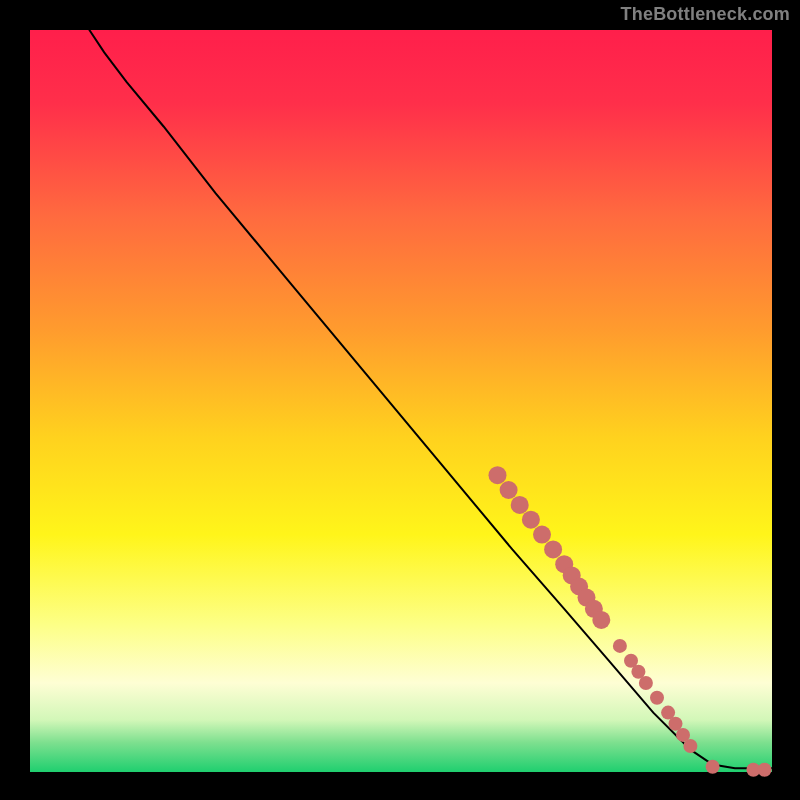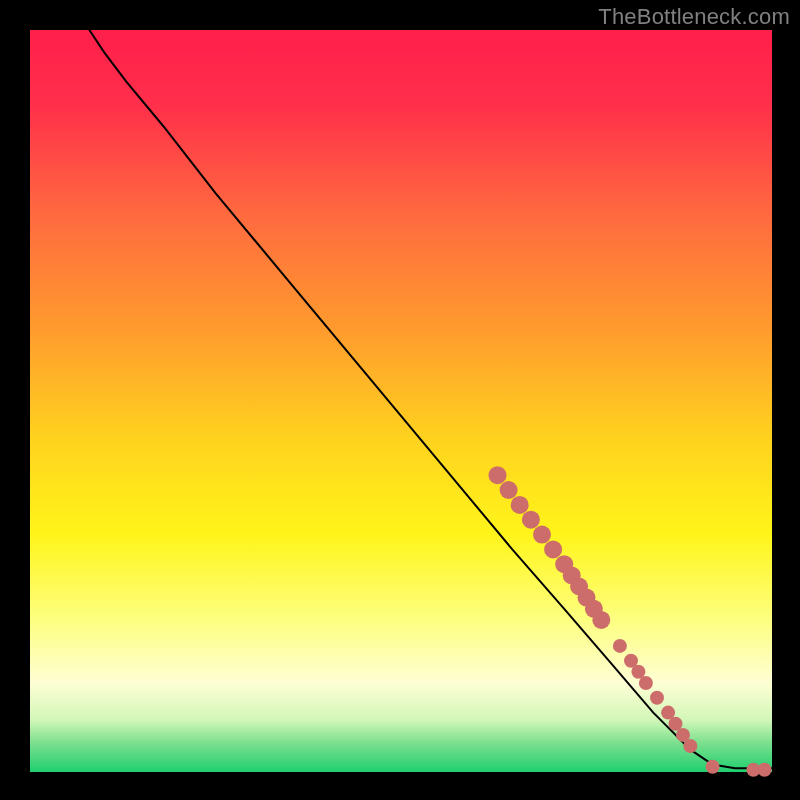--- a/index.html
+++ b/index.html
@@ -14,22 +14,22 @@
   .stage {
     position: relative;
     width: 800px;
     height: 800px;
   }
   .watermark {
     position: absolute;
     top: 4px;
     right: 10px;
     color: #808080;
-    font-size: 22px;
-    font-weight: 400;
+    font-size: 18px;
+    font-weight: 700;
     letter-spacing: 0.2px;
   }
   svg.plot {
     position: absolute;
     left: 0;
     top: 0;
   }
 </style>
 </head>
 <body>

